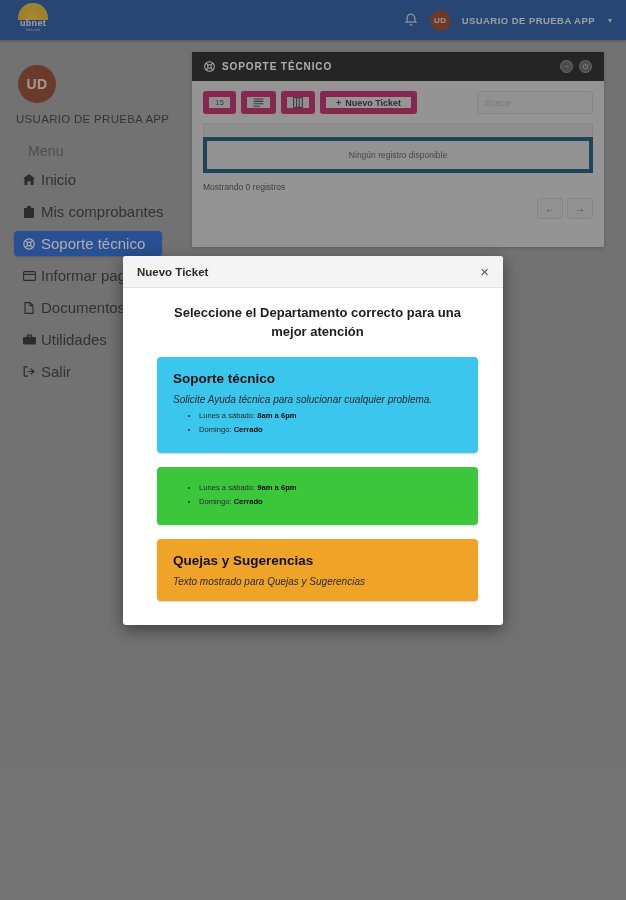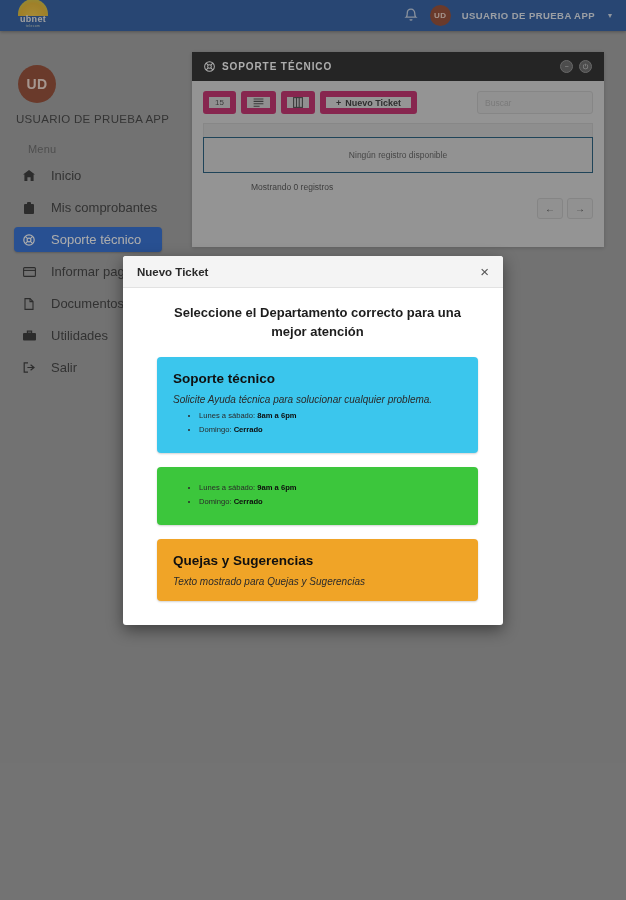--- a/index.html
+++ b/index.html
@@ -9,21 +9,21 @@
     background: #7d7d7d;
     overflow: hidden;
   }
   #app { position: relative; width: 626px; height: 900px; background: #9a9a9a; }
 
   
   #page { position: absolute; inset: 0; }
 
   
   .navbar {
-    position: absolute; top: 0; left: 0; right: 0; height: 31px;
+    position: absolute; top: 0; left: 0; right: 0; height: 40px;
     background: #1b4f9c;
     display: flex; align-items: center; justify-content: space-between;
     padding: 0 14px;
     box-shadow: 0 1px 3px rgba(0,0,0,.35);
   }
   .navbar-left { display: flex; align-items: center; }
   .brand-logo {
     width: 38px; height: 34px; position: relative;
     display: flex; flex-direction: column; align-items: center; justify-content: flex-start;
   }
@@ -64,26 +64,26 @@
     background: #8c3a20; color: #f2d8cc;
     display: flex; align-items: center; justify-content: center;
     font-size: 14px; font-weight: bold; letter-spacing: .5px;
     margin: 4px 0 10px 4px;
   }
   .side-username {
     font-size: 11.5px; color: #2f2f2f; letter-spacing: .3px;
     margin: 0 0 18px 2px; white-space: nowrap;
   }
   .side-menu-label {
-    font-size: 11px; color: #5b5b5b; margin: 0 0 8px 14px; letter-spacing: .2px;
+    font-size: 14px; color: #5b5b5b; margin: 0 0 8px 14px; letter-spacing: .2px;
   }
   .side-item {
-    display: flex; align-items: center; gap: 15px;
+    display: flex; align-items: center; gap: 5px;
     height: 25px; padding: 0 8px; border-radius: 4px;
-    font-size: 13px; color: #2b2b2b; margin-bottom: 7px;
+    font-size: 15px; color: #2b2b2b; margin-bottom: 7px;
     white-space: nowrap;
   }
   .side-item .s-ico {
     width: 14px; display: flex; align-items: center; justify-content: center;
     color: #222; flex: 0 0 14px;
   }
   .side-item.active { background: #1a5fd0; color: #fff; box-shadow: 0 1px 2px rgba(0,0,0,.25); }
   .side-item.active .s-ico { color: #fff; }
 
   
@@ -127,28 +127,27 @@
     width: 116px; height: 23px;
     background: #cfcfcf; border: 1px solid #bcbcbc; border-radius: 3px;
     display: flex; align-items: center; padding: 0 7px;
     font-size: 8.5px; color: #a8a8a8;
   }
   .table-wrap { margin-top: 9px; }
   .table-head {
     height: 14px; background: #cacaca; border: 1px solid #bdbdbd; border-bottom: none;
   }
   .table-empty {
-    height: 36px; background: #d0d0d0; border: 1px solid #0c4a6e;
+    height: 36px; background: #d0d0d0; border: 4px solid #0c4a6e;
     display: flex; align-items: center; justify-content: center;
     font-size: 8.5px; color: #4e4e4e;
   }
   .table-footer {
     display: flex; align-items: flex-start; justify-content: space-between;
     margin-top: 9px;
-    margin-left: 48px;
   }
   .showing { font-size: 8.5px; color: #3d3d3d; }
   .pager { display: flex; gap: 4px; margin-top: 16px; }
   .pager-btn {
     width: 26px; height: 21px; background: #cfcfcf; border: 1px solid #bbb; border-radius: 3px;
     display: flex; align-items: center; justify-content: center;
     color: #3b3b3b; font-size: 10px;
   }
 
   

